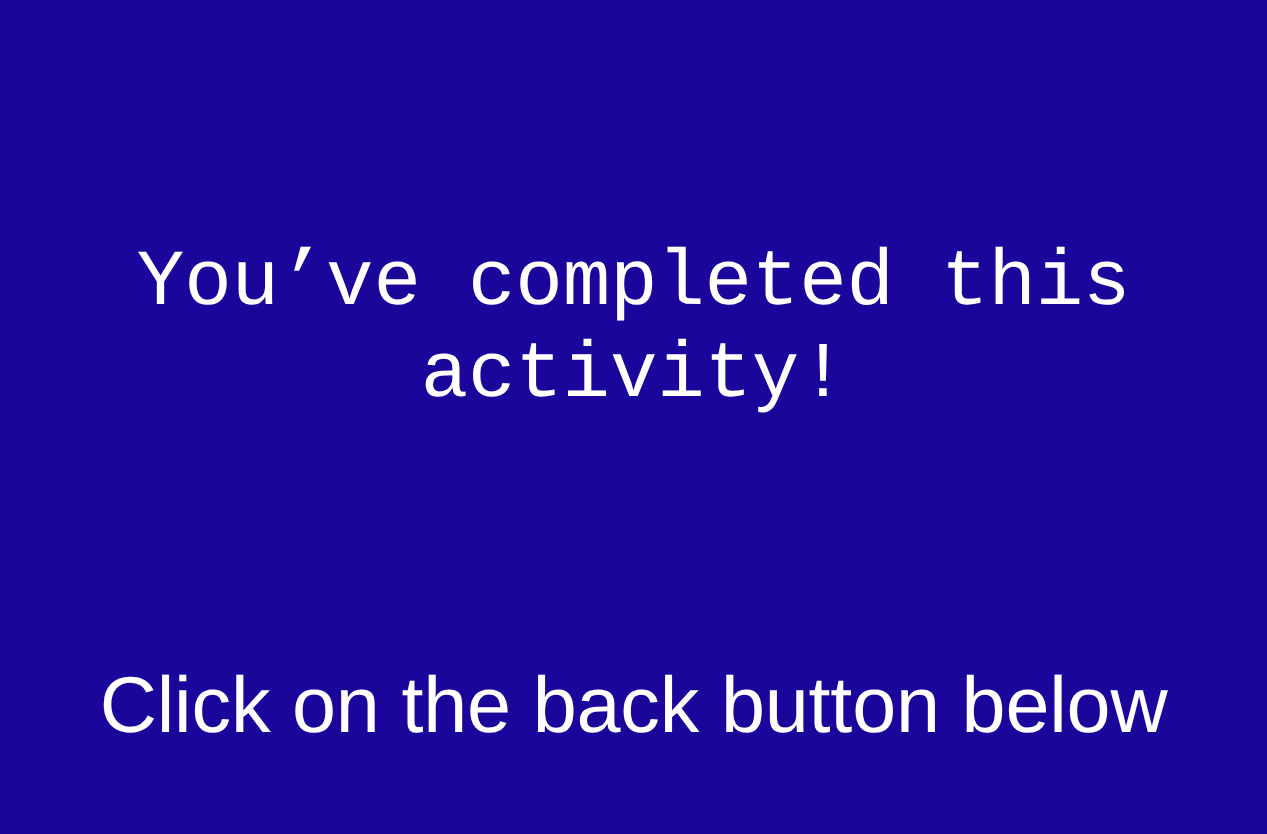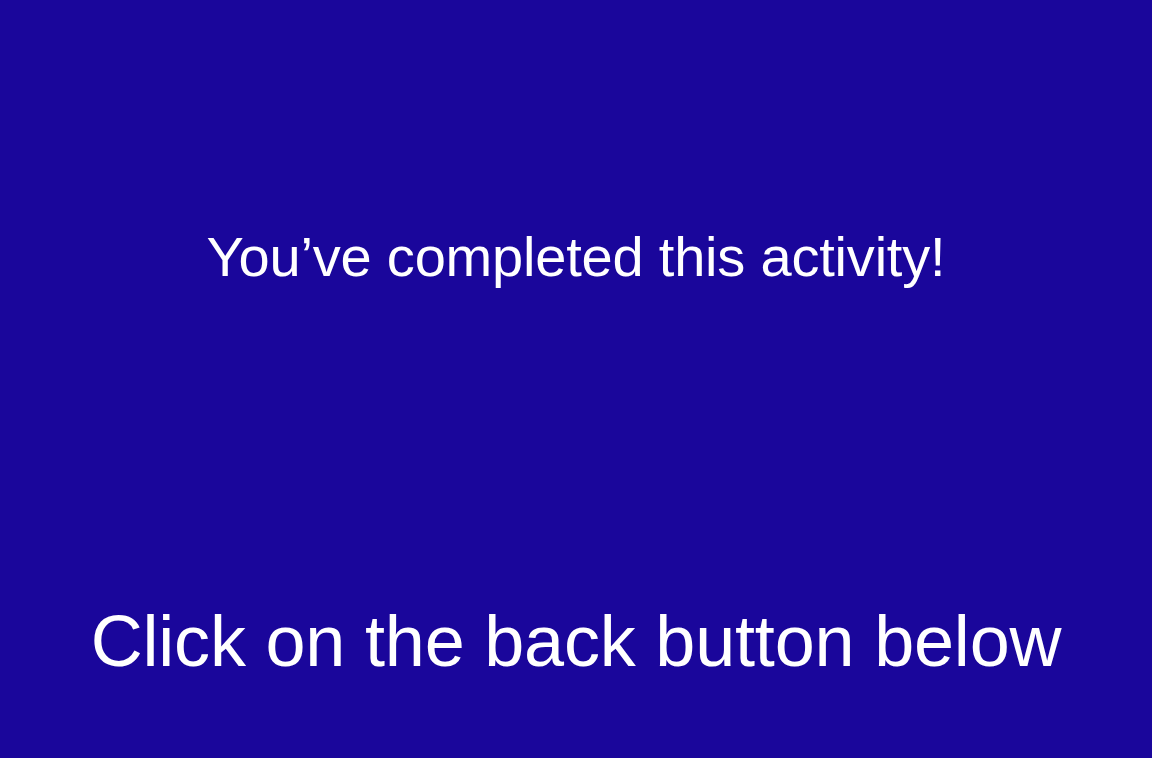--- a/index.html
+++ b/index.html
@@ -32,22 +32,23 @@
     color: #ffffff;
     font-family: "Liberation Sans", sans-serif;
     font-weight: 400;
     letter-spacing: -0.2px;
     white-space: pre-line;
   }
 
   
   #headline-block {
     top: 131px;
-    font-size: 56px;
+    font-size: 72px;
     line-height: 84px;
+    font-family: Liberation Mono, monospace;
   }
 
   
   #instruction-block {
     top: 518px;
     font-size: 72px;
     line-height: 82px;
   }
 
   .line {

